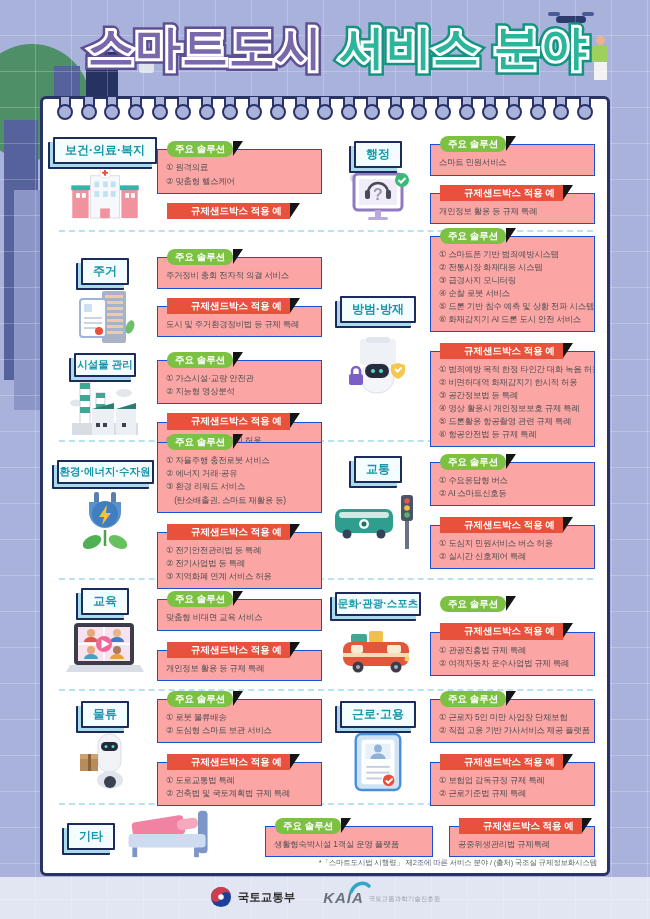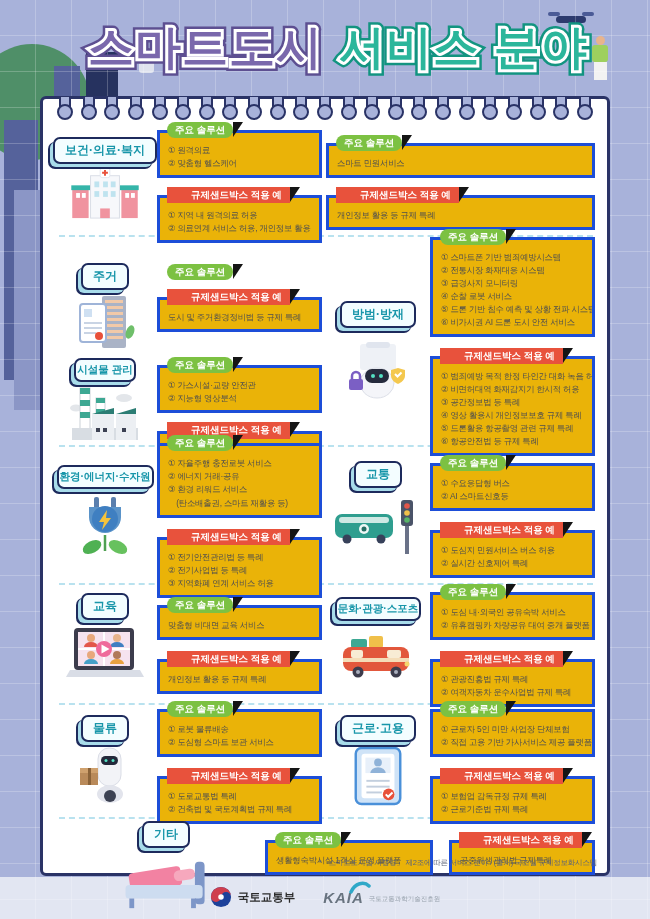--- a/index.html
+++ b/index.html
@@ -24,33 +24,33 @@
   .binding{position:absolute;top:-2px;left:0;right:0;display:flex;justify-content:space-between;padding:0 16px;}
   .tooth{width:8px;height:11px;background:#a8b2da;border:2px solid #2a3366;border-top:none;position:relative;}
   .tooth::after{content:"";position:absolute;left:-4px;top:7px;width:12px;height:12px;border-radius:50%;
     background:#a8b2da;border:2px solid #2a3366;}
   .divider{border-top:2px dashed #b9e2ef;margin:2px 6px;}
   .row{display:flex;}
   .half{flex:1;display:flex;min-width:0;}
   .side{width:104px;display:flex;flex-direction:column;align-items:center;flex-shrink:0;}
   .groups{flex:1;display:flex;flex-direction:column;justify-content:center;gap:8px;min-width:0;padding-right:4px;}
   
-  .badge{display:inline-block;background:#f3fdff;border:2px solid #1d2a5c;border-radius:7px;
+  .badge{display:inline-block;background:#f3fdff;border:2px solid #1d2a5c;border-radius:1px;
     color:#1896aa;font-weight:bold;font-size:12px;padding:3px 10px;white-space:nowrap;z-index:3;position:relative;
     box-shadow:-4px 4px 0 -1px #a8dcea,-5px 5px 0 0 #1d2a5c;}
   .badge.wide{font-size:10.5px;padding:3px 1px;}
   
   .group{position:relative;}
   .glabel{position:relative;z-index:2;display:inline-block;margin-left:10px;color:#fff;font-weight:bold;
     font-size:9.5px;padding:2px 8px 3px;line-height:1.2;}
   .glabel.green{background:#7cc142;border-radius:8px;}
   .glabel.red{background:#e8523c;padding-left:24px;}
   .glabel::after{content:"";position:absolute;right:-10px;top:0;width:0;height:0;
     border-top:15px solid #151515;border-right:10px solid transparent;}
-  .gbox{position:relative;margin-top:-8px;background:#eab308;border:3px solid #1d4ed8;
+  .gbox{position:relative;margin-top:-8px;background:#fca5a5;border:1px solid #1d4ed8;
     padding:11px 7px 5px 8px;font-size:8.4px;line-height:1.55;color:#4f4f4f;letter-spacing:-0.2px;overflow:hidden;}
   .gbox .li{white-space:nowrap;}
   .icon{margin-top:4px;}
   
   .footnote{position:absolute;right:10px;bottom:5px;font-size:7.5px;color:#5d6478;letter-spacing:-0.2px;}
   .footer{position:absolute;left:0;right:0;top:886px;z-index:5;display:flex;justify-content:center;align-items:center;gap:28px;}
   .molit{display:flex;align-items:center;gap:6px;font-size:11.5px;font-weight:bold;color:#2b2b2b;}
   .kaia{display:flex;align-items:flex-end;gap:5px;position:relative;}
   .kaia-word{font-size:15px;font-weight:900;font-style:italic;color:#68737f;letter-spacing:1px;line-height:1;}
   .kaia-swoosh{position:absolute;left:26px;top:-9px;}
@@ -166,28 +166,43 @@
         <div class="groups" style="gap:6px;">
           <div class="group">
             <div class="glabel green"><span>주요 솔루션</span></div>
             <div class="gbox">
                 <div class="li">① 원격의료</div>
                 <div class="li">② 맞춤형 헬스케어</div>
               </div>
           </div>
           <div class="group">
             <div class="glabel red"><span>규제샌드박스 적용 예</span></div>
-            <div class="gbox">
-                <div class="li">① 지역 내 원격의료 허용</div>
-                <div class="li">② 의료연계 서비스 허용, 개인정보 활용</div>
-              </div>
-          </div>
-        </div>
-      </div>
-      <div class="half">
+          </div>
+        </div>
+      </div>
+      <div class="half">
+        <div class="side">
+          <div class="badge" style="margin-top:12px;"><span>행정</span></div>
+          <div class="icon">
+            <svg width="64" height="52" viewBox="0 0 64 52">
+              <circle cx="8" cy="6" r="4" fill="#d9dde8"></circle>
+                <circle cx="15" cy="3" r="3" fill="#e8ebf2"></circle>
+              <rect x="8" y="2" width="48" height="36" rx="4" fill="#fff" stroke="#8f7bc2" stroke-width="3"></rect>
+              <rect x="13" y="7" width="38" height="26" fill="#f0ecf8"></rect>
+              <text x="32" y="28" font-size="16" fill="#9a9aa8" text-anchor="middle" font-weight="bold">?</text>
+              <path d="M22 21a10 10 0 0 1 20 0" stroke="#4a4a5a" stroke-width="2.5" fill="none"></path>
+              <rect x="19" y="18" width="5" height="9" rx="2" fill="#4a4a5a"></rect>
+                <rect x="40" y="18" width="5" height="9" rx="2" fill="#4a4a5a"></rect>
+              <circle cx="56" cy="8" r="7" fill="#3cb878"></circle>
+                <path d="M52.5 8l2.5 2.5 4.5-4.5" stroke="#fff" stroke-width="2" fill="none"></path>
+              <rect x="29" y="38" width="6" height="7" fill="#b9a9dd"></rect>
+                <rect x="22" y="45" width="20" height="3" rx="1.5" fill="#b9a9dd"></rect>
+            </svg>
+          </div>
+        </div>
         <div class="groups" style="gap:6px;">
           <div class="group">
             <div class="glabel green"><span>주요 솔루션</span></div>
             <div class="gbox">
                 <div class="li">스마트 민원서비스</div>
               </div>
           </div>
           <div class="group">
             <div class="glabel red"><span>규제샌드박스 적용 예</span></div>
             <div class="gbox">
@@ -225,20 +240,23 @@
                     <line x1="10" y1="39" x2="22" y2="39"></line>
                   </g>
                 <circle cx="25" cy="42" r="4" fill="#e8503a"></circle>
                 <ellipse cx="56" cy="38" rx="4" ry="7" fill="#6fbf6a" transform="rotate(20 56 38)"></ellipse>
               </svg>
             </div>
           </div>
           <div class="groups" style="gap:6px;">
             <div class="group">
               <div class="glabel green"><span>주요 솔루션</span></div>
+              <div class="gbox">
+                  <div class="li">주거정비 총회 전자적 의결 서비스</div>
+                </div>
             </div>
             <div class="group">
               <div class="glabel red"><span>규제샌드박스 적용 예</span></div>
               <div class="gbox">
                   <div class="li">도시 및 주거환경정비법 등 규제 특례</div>
                 </div>
             </div>
           </div>
         </div>
         <div class="half" style="flex:1;">
@@ -310,21 +328,21 @@
         </div>
         <div class="groups" style="gap:8px;">
           <div class="group">
             <div class="glabel green"><span>주요 솔루션</span></div>
             <div class="gbox">
                 <div class="li">① 스마트폰 기반 범죄예방시스템</div>
                 <div class="li">② 전통시장 화재대응 시스템</div>
                 <div class="li">③ 급경사지 모니터링</div>
                 <div class="li">④ 순찰 로봇 서비스</div>
                 <div class="li">⑤ 드론 기반 침수 예측 및 상황 전파 시스템</div>
-                <div class="li">⑥ 비가시권 AI 드론 도시 안전 서비스</div>
+                <div class="li">⑥ 화재감지기 AI 드론 도시 안전 서비스</div>
               </div>
           </div>
           <div class="group">
             <div class="glabel red"><span>규제샌드박스 적용 예</span></div>
             <div class="gbox">
                 <div class="li">① 범죄예방 목적 한정 타인간 대화 녹음 허용</div>
                 <div class="li">② 비면허대역 화재감지기 한시적 허용</div>
                 <div class="li">③ 공간정보법 등 특례</div>
                 <div class="li">④ 영상 활용시 개인정보보호 규제 특례</div>
                 <div class="li">⑤ 드론활용 항공촬영 관련 규제 특례</div>
@@ -470,24 +488,20 @@
                 <circle cx="17" cy="43" r="2" fill="#a9aebd"></circle>
               <circle cx="55" cy="43" r="5.5" fill="#3c3c4c"></circle>
                 <circle cx="55" cy="43" r="2" fill="#a9aebd"></circle>
               <circle cx="66" cy="35" r="2.5" fill="#f5d76e"></circle>
             </svg>
           </div>
         </div>
         <div class="groups" style="gap:8px;">
           <div class="group">
             <div class="glabel green"><span>주요 솔루션</span></div>
-            <div class="gbox">
-                <div class="li">① 도심 내·외국인 공유숙박 서비스</div>
-                <div class="li">② 유휴캠핑카 차량공유 대여 중개 플랫폼</div>
-              </div>
           </div>
           <div class="group">
             <div class="glabel red"><span>규제샌드박스 적용 예</span></div>
             <div class="gbox">
                 <div class="li">① 관광진흥법 규제 특례</div>
                 <div class="li">② 여객자동차 운수사업법 규제 특례</div>
               </div>
           </div>
         </div>
       </div>
@@ -565,21 +579,21 @@
                 <div class="li">② 근로기준법 규제 특례</div>
               </div>
           </div>
         </div>
       </div>
     </div>
 
     <div class="divider"></div>
 
     <div class="row" style="height:62px;">
-      <div class="side" style="flex-direction:column;width:212px;align-items:center;justify-content:flex-start;gap:10px;padding-left:14px;box-sizing:border-box;">
+      <div class="side" style="flex-direction:row;width:212px;align-items:center;justify-content:flex-start;gap:10px;padding-left:14px;box-sizing:border-box;">
         <div class="badge"><span>기타</span></div>
         <div class="icon" style="margin-top:0;">
           <svg width="88" height="54" viewBox="0 0 88 56">
             <rect x="74" y="4" width="10" height="44" rx="4" fill="#7d96c8"></rect>
             <rect x="6" y="12" width="54" height="20" rx="4" fill="#f282a2" transform="rotate(-9 33 22)"></rect>
             <rect x="52" y="12" width="22" height="11" rx="5" fill="#f6a8bd" transform="rotate(-9 63 17)"></rect>
             <rect x="2" y="28" width="80" height="14" rx="4" fill="#cddcf0"></rect>
             <rect x="6" y="42" width="5" height="10" fill="#7d96c8"></rect>
               <rect x="70" y="42" width="5" height="10" fill="#7d96c8"></rect>
           </svg>

